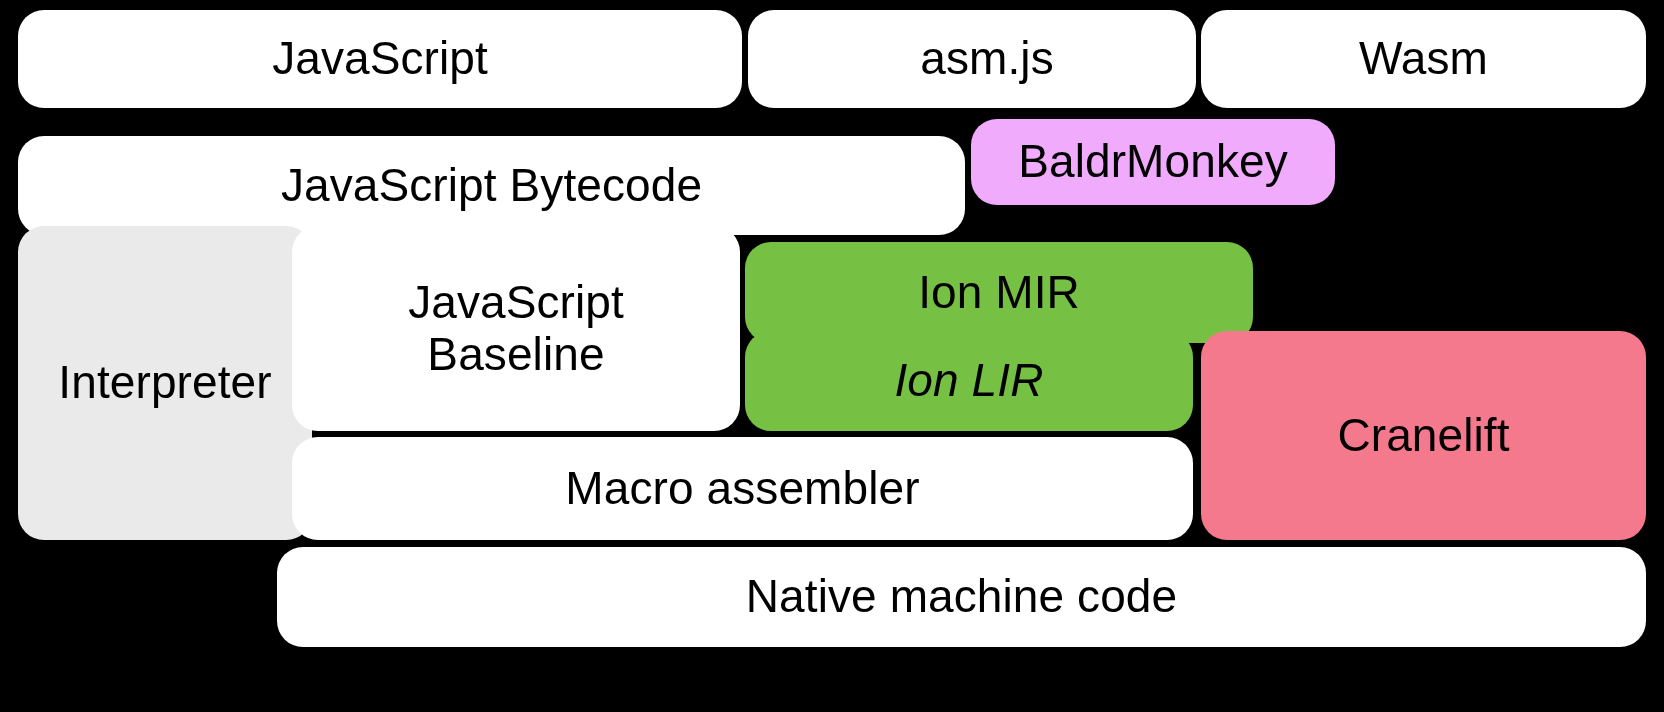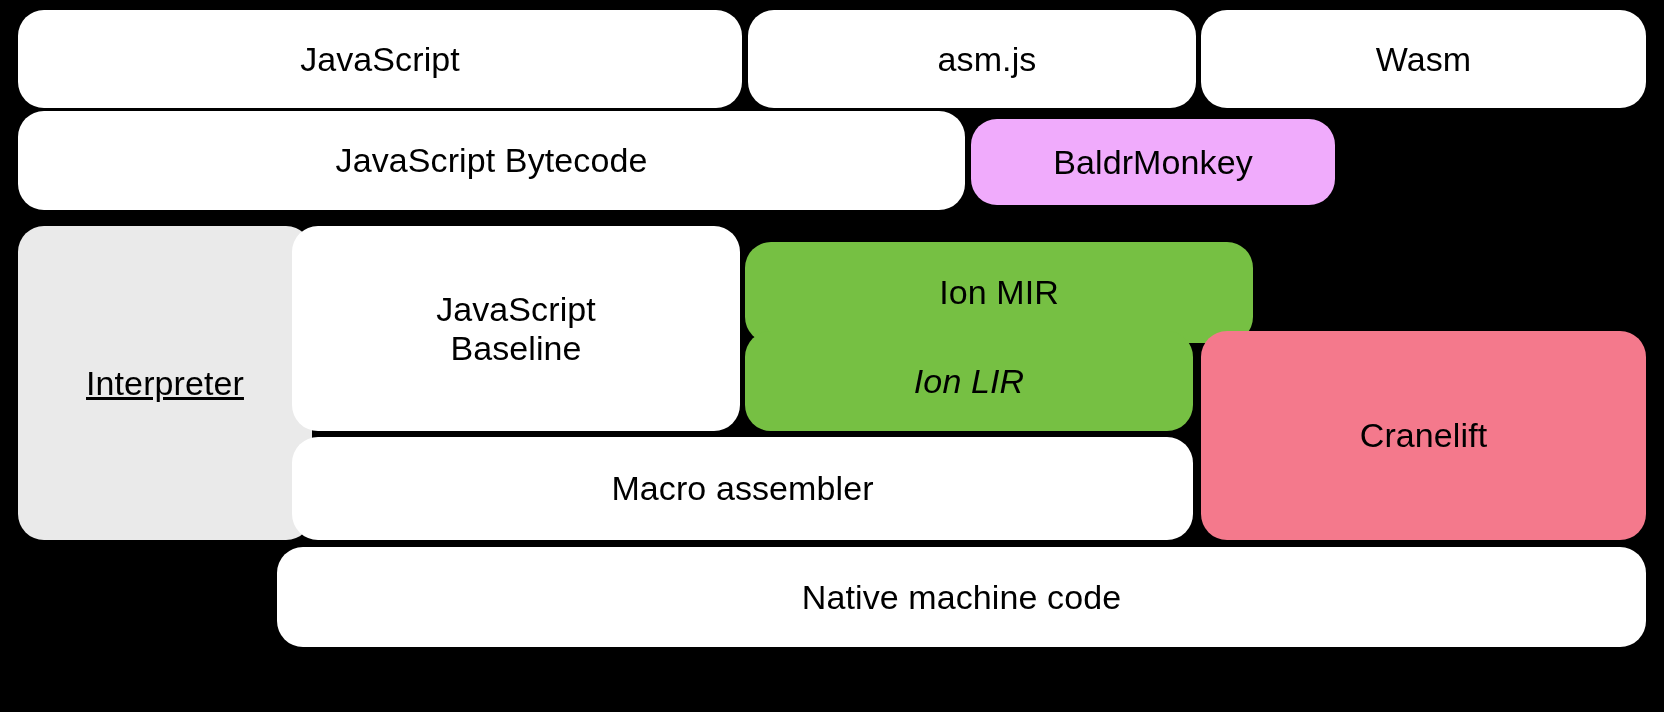--- a/index.html
+++ b/index.html
@@ -17,42 +17,42 @@
   }
   .node {
     position: absolute;
     box-sizing: border-box;
     display: flex;
     align-items: center;
     justify-content: center;
     text-align: center;
     border-radius: 26px;
     color: #000000;
-    font-size: 34px;
+    font-size: 46px;
     font-weight: 400;
     line-height: 1.12;
     letter-spacing: 0.1px;
     white-space: pre-line;
     -webkit-font-smoothing: antialiased;
   }
   .fill-white  { background: #FFFFFF; }
   .fill-gray   { background: #EAEAEA; }
   .fill-green  { background: #76C043; }
   .fill-pink   { background: #F4798C; }
 </style>
 </head>
 <body>
 
 <div id="stage" style="background: rgb(0, 0, 0);">
     <div class="node fill-white" style="left: 18px; top: 10px; width: 724px; height: 98px; background: rgb(255, 255, 255); color: rgb(0, 0, 0);">JavaScript</div>
     <div class="node fill-white" style="left: 748px; top: 10px; width: 448px; height: 98px; background: rgb(255, 255, 255); color: rgb(0, 0, 0); padding-left: 30px;">asm.js</div>
     <div class="node fill-white" style="left: 1201px; top: 10px; width: 445px; height: 98px; background: rgb(255, 255, 255); color: #000000;">Wasm</div>
-    <div class="node fill-white" style="left: 18px; top: 111px; width: 947px; height: 99px; background: rgb(255, 255, 255); color: rgb(0, 0, 0);">JavaScript Bytecode</div>
+    <div class="node fill-white" style="left: 18px; top: 136px; width: 947px; height: 99px; background: rgb(255, 255, 255); color: rgb(0, 0, 0);">JavaScript Bytecode</div>
     <div class="node fill-white" style="left: 971px; top: 119px; width: 364px; height: 86px; background: #f0abfc; color: rgb(0, 0, 0);">BaldrMonkey</div>
-    <div class="node fill-gray" style="left: 18px; top: 226px; width: 294px; height: 314px; background: rgb(234, 234, 234); color: rgb(0, 0, 0); text-decoration: underline;">Interpreter</div>
+    <div class="node fill-gray" style="left: 18px; top: 226px; width: 294px; height: 314px; background: rgb(234, 234, 234); color: rgb(0, 0, 0);">Interpreter</div>
     <div class="node fill-white" style="left: 292px; top: 226px; width: 448px; height: 205px; background: rgb(255, 255, 255); color: rgb(0, 0, 0);">JavaScript
 Baseline</div>
     <div class="node fill-green" style="left: 745px; top: 226px; width: 508px; height: 101px; background: rgb(118, 192, 67); color: rgb(0, 0, 0); margin-top: 16px;">Ion MIR</div>
     <div class="node fill-green" style="left: 745px; top: 331px; width: 448px; height: 100px; background: rgb(118, 192, 67); color: rgb(0, 0, 0); font-style: italic;">Ion LIR</div>
     <div class="node fill-white" style="left: 292px; top: 437px; width: 901px; height: 103px; background: rgb(255, 255, 255); color: rgb(0, 0, 0);">Macro assembler</div>
     <div class="node fill-white" style="left: 277px; top: 547px; width: 1369px; height: 100px; background: rgb(255, 255, 255); color: rgb(0, 0, 0);">Native machine code</div>
     <div class="node fill-pink" style="left: 1201px; top: 331px; width: 445px; height: 209px; background: rgb(244, 121, 140); color: rgb(0, 0, 0);">Cranelift</div>
   </div>
 
 </body></html>

